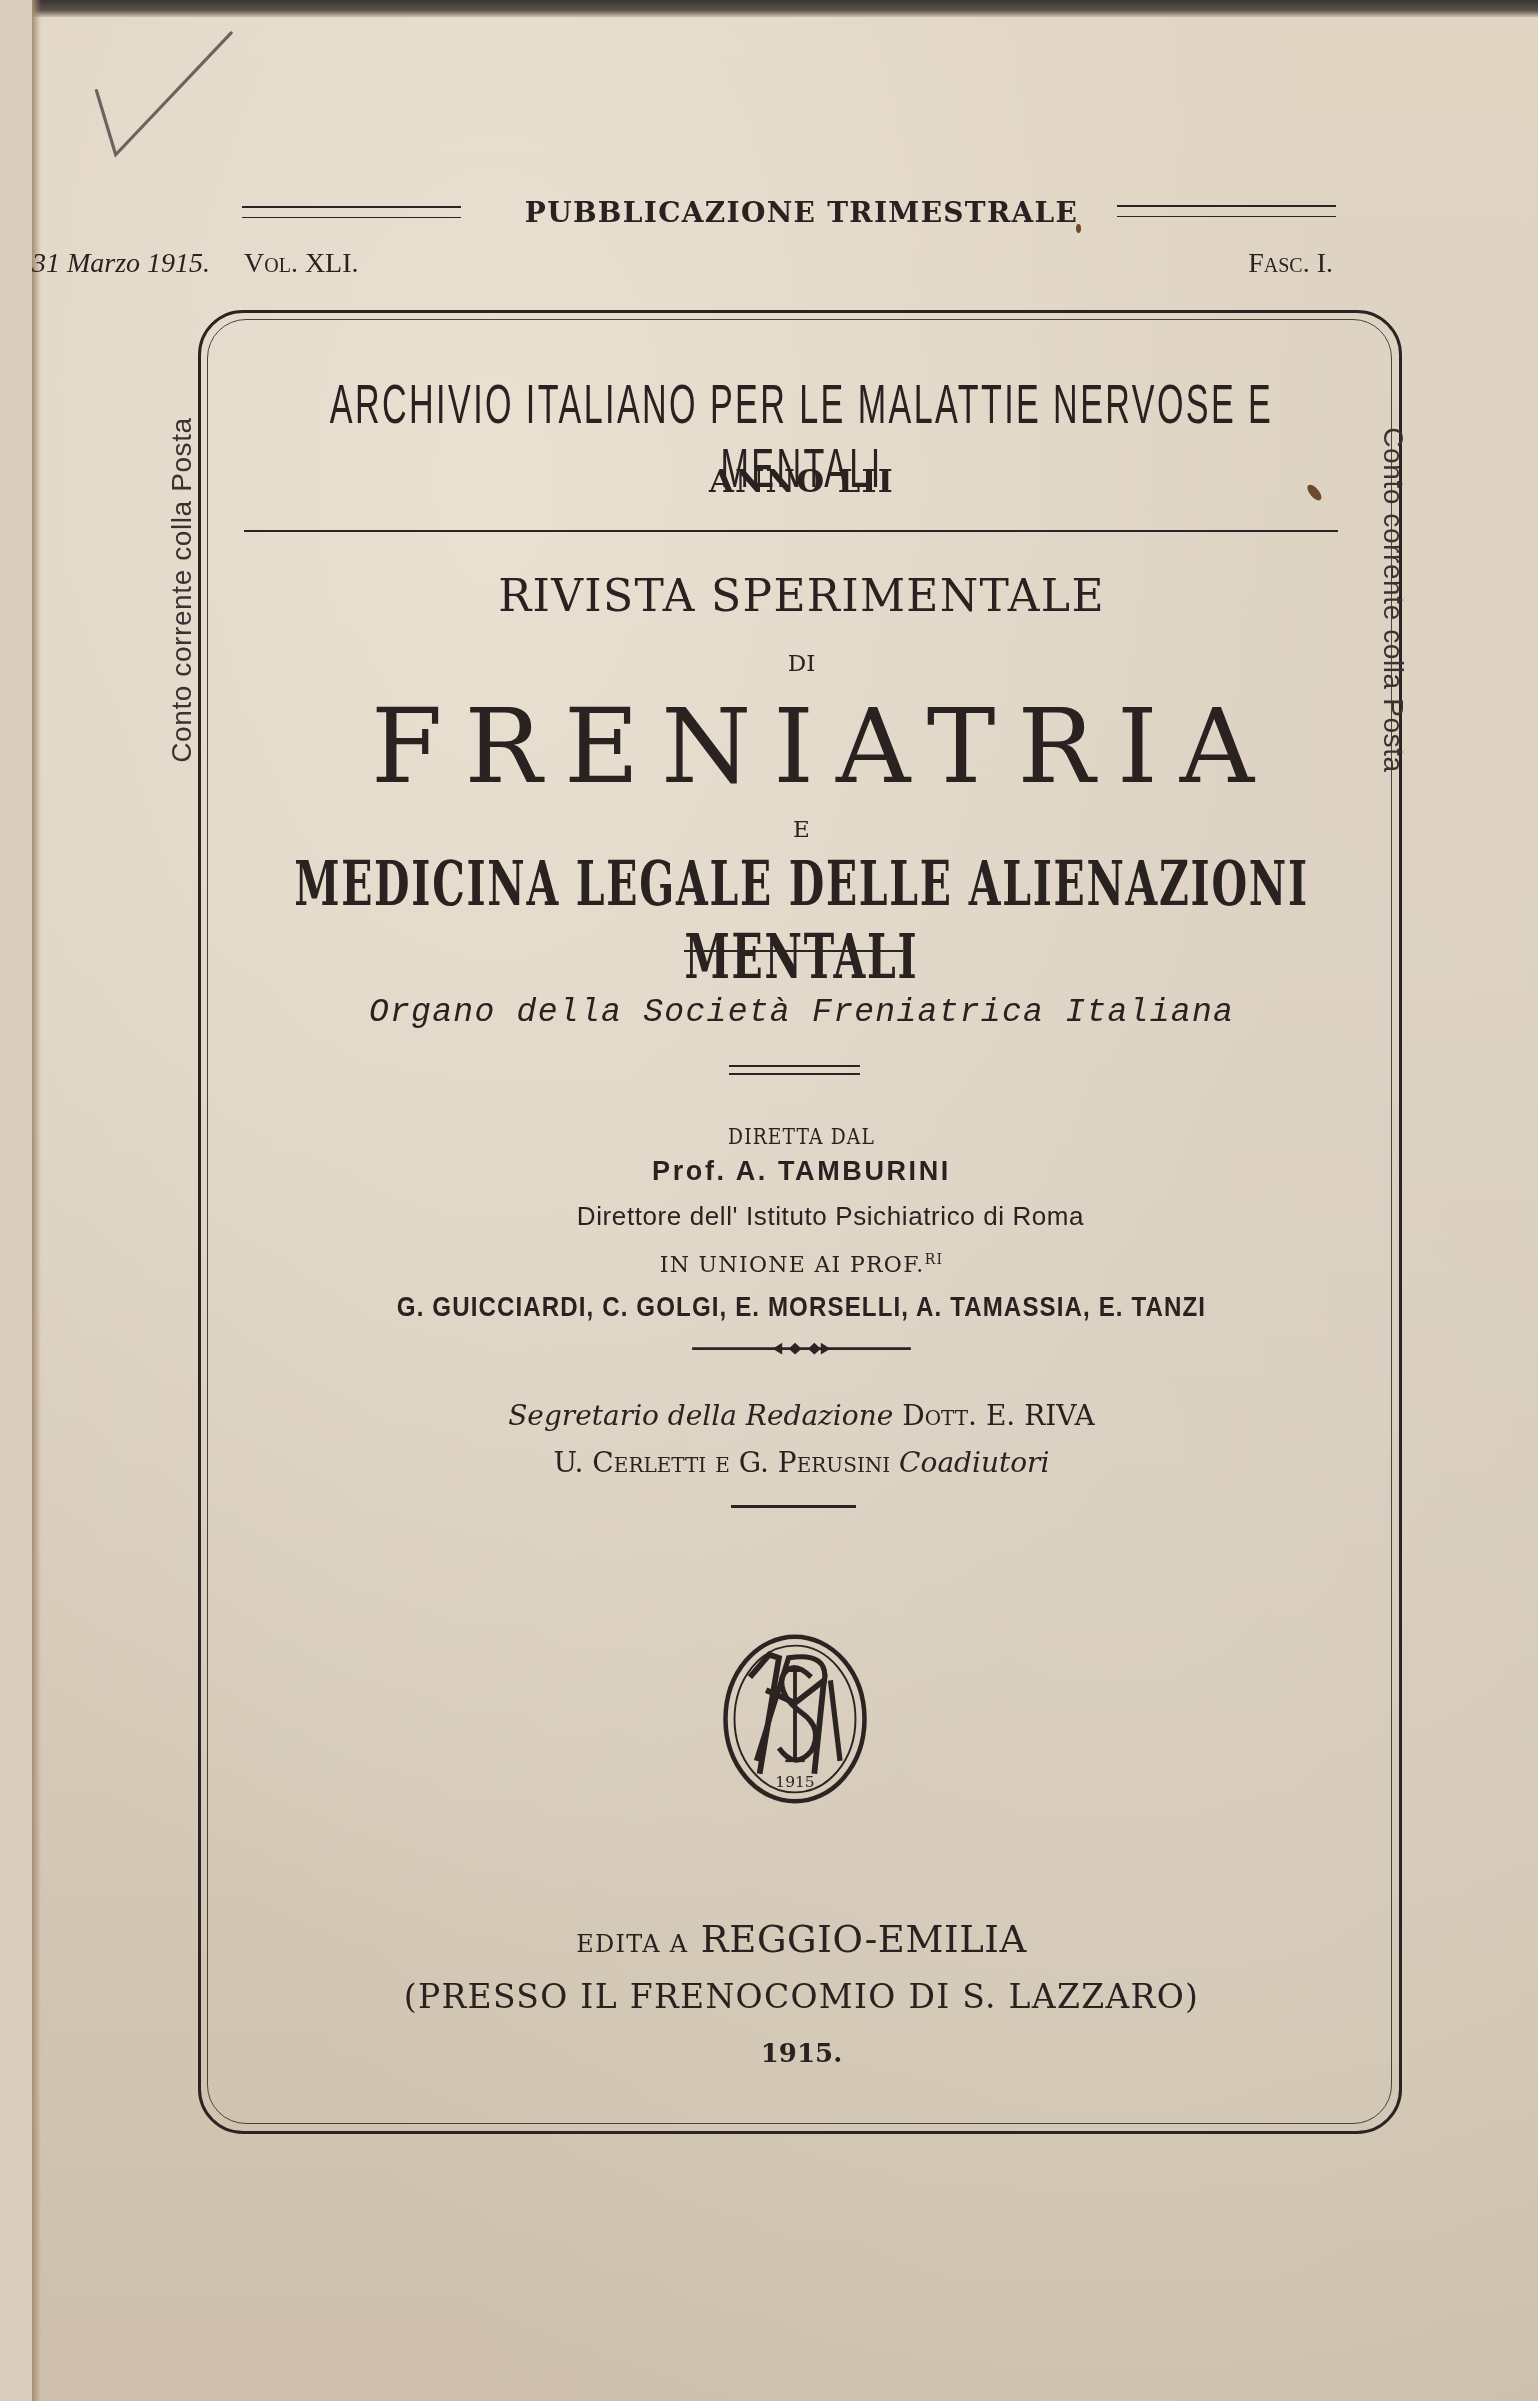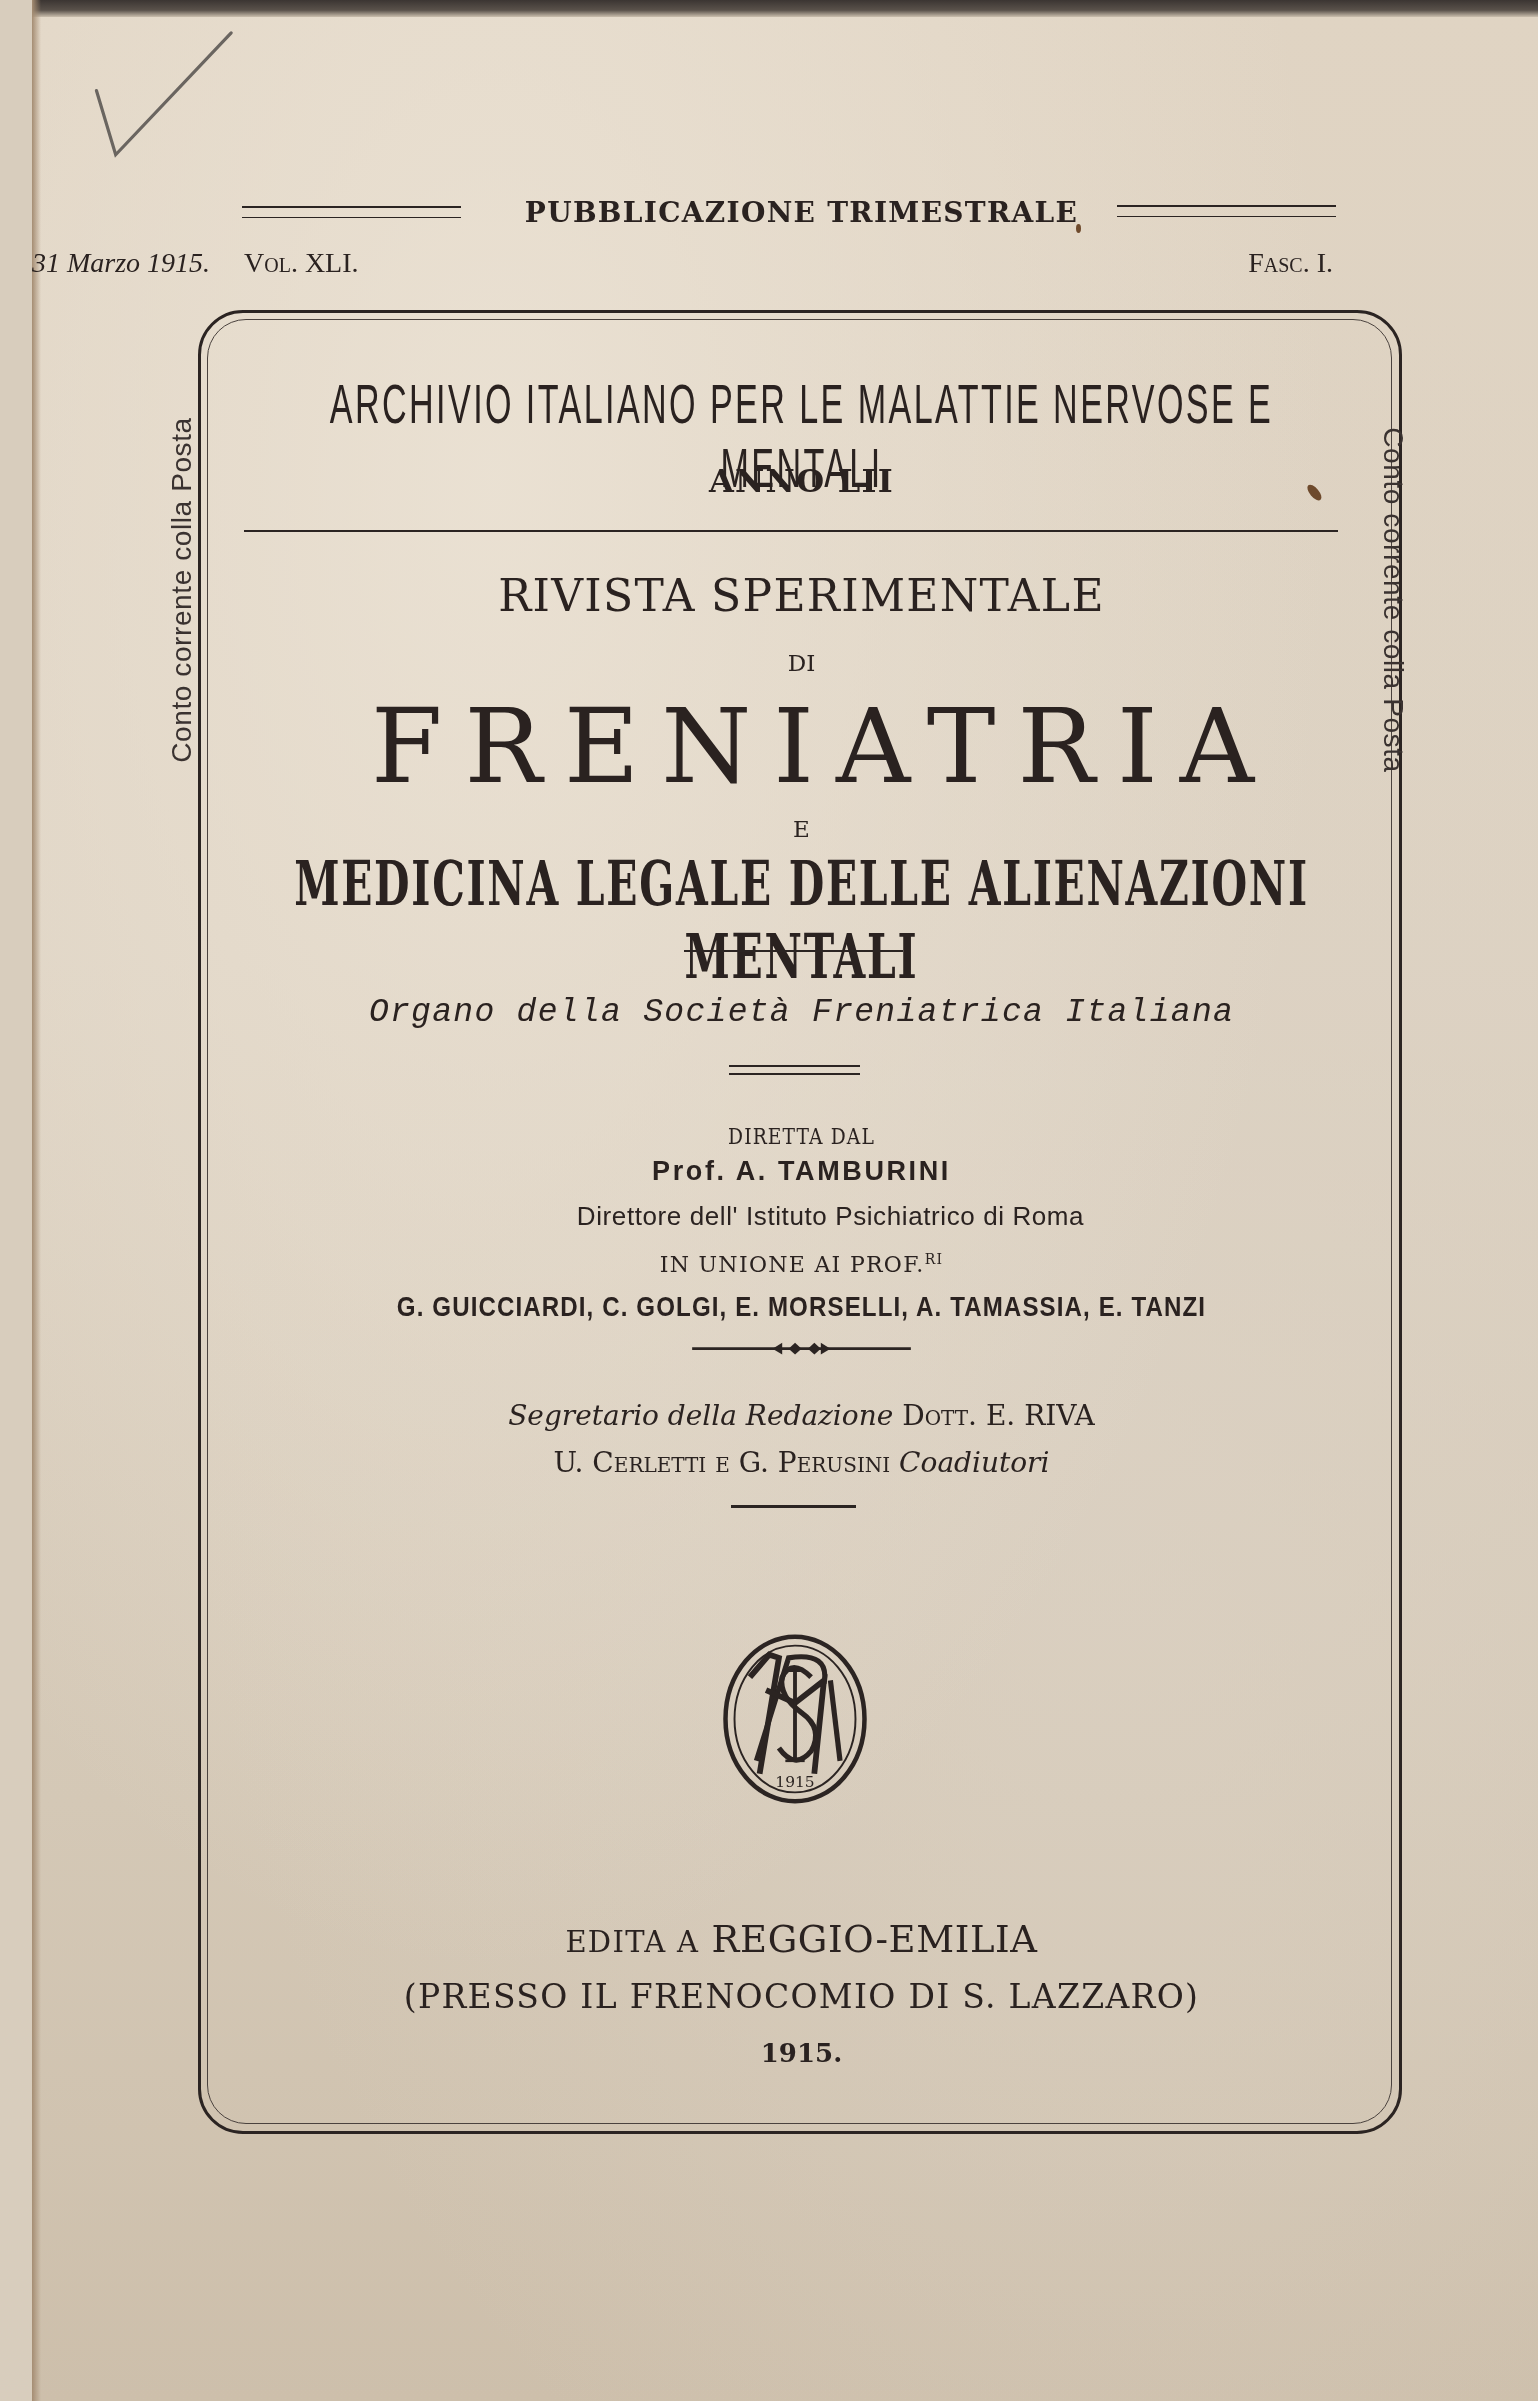--- a/index.html
+++ b/index.html
@@ -101,21 +101,21 @@
   .colleagues { top: 1291px; font-family: "Liberation Sans", sans-serif; font-weight: bold; font-size: 28px; letter-spacing: 1.3px; transform: scaleX(0.86); }
   .ornament { top: 1339px; font-size: 18px; }
   .orn-svg { display: inline-block; width: 219px; height: 19.3px; }
   .segretario { top: 1399px; font-size: 28px; }
   .segretario i { font-style: italic; }
   .coadiutori { top: 1446px; font-size: 28px; }
   .seal {
     position: absolute; left: 689px; top: 1632px; width: 148px; height: 174px;
   }
   .edita { top: 1918px; font-size: 37px; letter-spacing: 0.6px; }
-  .edita .small { font-size: 29px; letter-spacing: 1.3px; }
+  .edita .small { font-size: 24px; letter-spacing: 1.3px; }
   .presso { top: 1977px; font-size: 33px; letter-spacing: 1.3px; }
   .year { top: 2038px; font-size: 26px; font-weight: bold; }
 </style>
 </head>
 <body>
 
 <div class="page">
   <div class="top-edge"></div>
   <div class="left-edge"></div>
 

